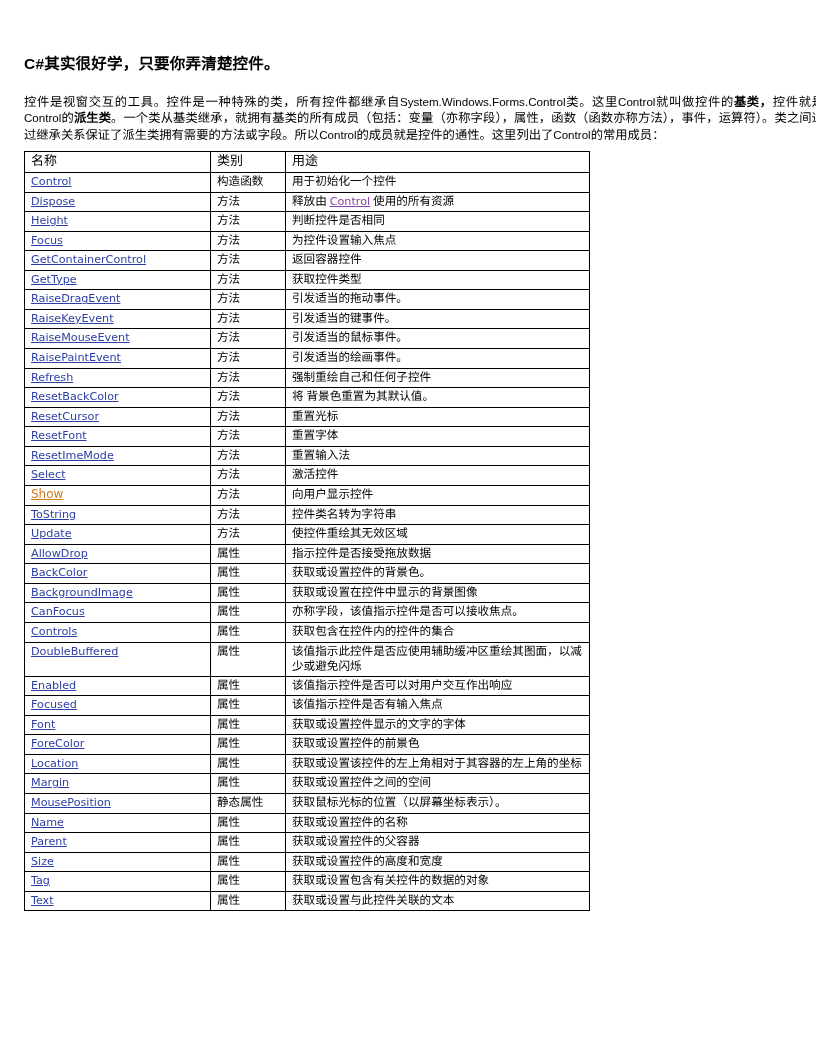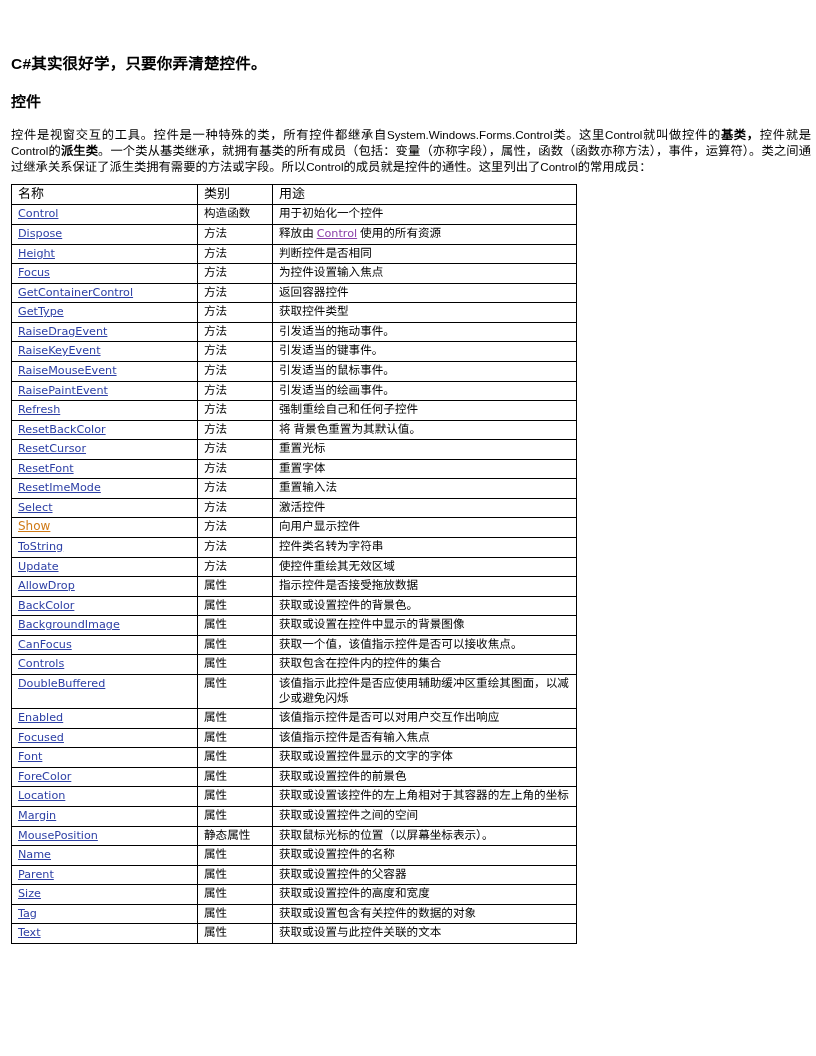--- a/index.html
+++ b/index.html
@@ -13,21 +13,21 @@
     height: 1056px;
     font-family: "Liberation Serif", "DejaVu Serif", serif;
     color: #000000;
     overflow: hidden;
   }
   .page {
     position: relative;
     width: 816px;
     height: 1056px;
     box-sizing: border-box;
-    padding: 55px 0 0 11px;
+    padding: 55px 0 0 24px;
   }
   h1.doc-title {
     font-family: "Liberation Sans", "DejaVu Sans", sans-serif;
     font-size: 15.5px;
     font-weight: bold;
     letter-spacing: 0.2px;
     margin: 0 0 22px 0;
     line-height: 1.1;
   }
   h2.section-title {
@@ -107,21 +107,20 @@
     cursor: pointer;
   }
 </style>
 </head>
 <body>
 
 <div class="page">
 
   <h1 class="doc-title">C#其实很好学，只要你弄清楚控件。</h1>
 
-  <h2 class="section-title">控件</h2>
 
   <p class="intro"><span>控件是视窗交互的工具。控件是一种特殊的类，所有控件都继承自</span><span class="mono-inline">System.Windows.Forms.Control</span><span>类。这里</span><span class="mono-inline">Control</span><span>就叫做控件的</span><b>基类，</b><span>控件就是</span><span class="mono-inline">Control</span><span>的</span><b>派生类</b><span>。一个类从基类继承，就拥有基类的所有成员（包括：变量（亦称字段），属性，函数（函数亦称方法），事件，运算符）。类之间通过继承关系保证了派生类拥有需要的方法或字段。所以</span><span class="mono-inline">Control</span><span>的成员就是控件的通性。这里列出了</span><span class="mono-inline">Control</span><span>的常用成员：</span></p>
 
   <table class="members">
     <colgroup>
       <col class="c-name">
         <col class="c-kind">
         <col class="c-desc">
     </colgroup>
     <tbody id="table-body">
@@ -236,21 +235,21 @@
           <td class="desc-cell">获取或设置控件的背景色。</td>
         </tr>
         <tr>
           <td class="name-cell"><span class="lnk">BackgroundImage</span></td>
           <td class="kind-cell">属性</td>
           <td class="desc-cell">获取或设置在控件中显示的背景图像</td>
         </tr>
         <tr>
           <td class="name-cell"><span class="lnk">CanFocus</span></td>
           <td class="kind-cell">属性</td>
-          <td class="desc-cell">获取一个值，该值指示控件是否可以接收焦点。</td>
+          <td class="desc-cell">亦称字段，该值指示控件是否可以接收焦点。</td>
         </tr>
         <tr>
           <td class="name-cell"><span class="lnk">Controls</span></td>
           <td class="kind-cell">属性</td>
           <td class="desc-cell">获取包含在控件内的控件的集合</td>
         </tr>
         <tr>
           <td class="name-cell"><span class="lnk">DoubleBuffered</span></td>
           <td class="kind-cell">属性</td>
           <td class="desc-cell">该值指示此控件是否应使用辅助缓冲区重绘其图面，以减少或避免闪烁</td>

